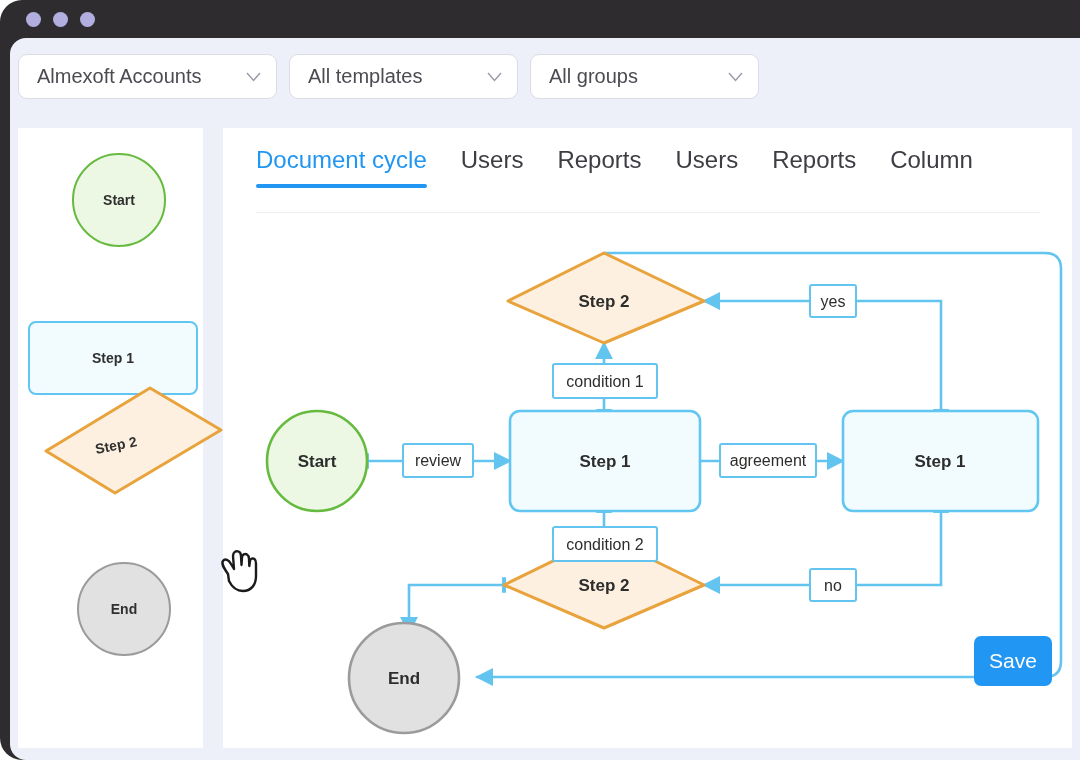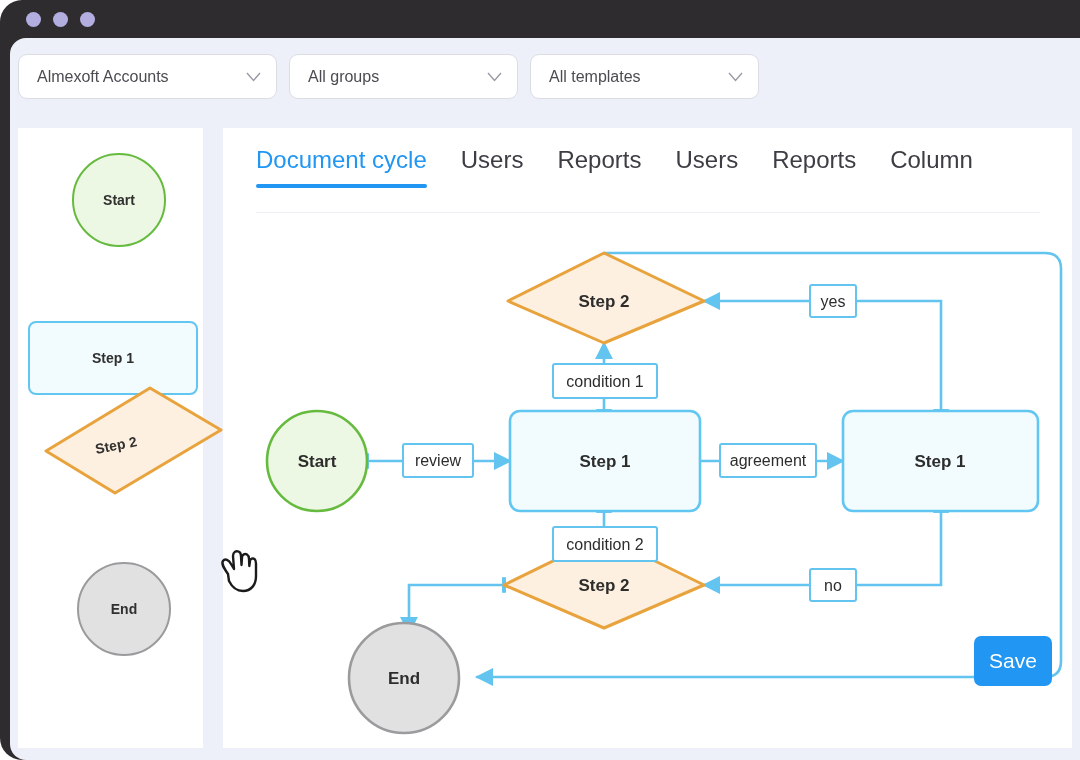--- a/index.html
+++ b/index.html
@@ -70,21 +70,21 @@
     display: flex;
     align-items: center;
     padding: 0 14px 0 18px;
     box-sizing: border-box;
     cursor: pointer;
   }
   .select-w1 { width: 259px; }
   .select-w2 { width: 229px; }
   .select-w3 { width: 229px; }
   .select-label {
-    font-size: 16px;
+    font-size: 20px;
     color: #4b4b52;
     white-space: nowrap;
     flex: 1;
   }
   .chev {
     width: 17px; height: 12px;
     margin-left: 10px;
     flex: none;
   }
   .chev path { stroke: #9a9aa6; stroke-width: 1.4; fill: none; }
@@ -255,28 +255,28 @@
 
   <div class="app">
 
     <div class="filterbar">
       <div class="select select-w1">
         <span class="select-label">Almexoft Accounts</span>
         <svg class="chev" viewBox="0 0 17 12">
             <path d="M2 2 L8.5 9.5 L15 2"></path>
           </svg>
       </div>
-      <div class="select select-w2">
-        <span class="select-label">All groups</span>
+      <div class="select select-w3">
+        <span class="select-label">All templates</span>
         <svg class="chev" viewBox="0 0 17 12">
             <path d="M2 2 L8.5 9.5 L15 2"></path>
           </svg>
       </div>
-      <div class="select select-w3">
-        <span class="select-label">All templates</span>
+      <div class="select select-w2">
+        <span class="select-label">All groups</span>
         <svg class="chev" viewBox="0 0 17 12">
             <path d="M2 2 L8.5 9.5 L15 2"></path>
           </svg>
       </div>
     </div>
 
     <div class="panel sidebar">
 
       <div class="palette-start">
         <span>Start</span>

